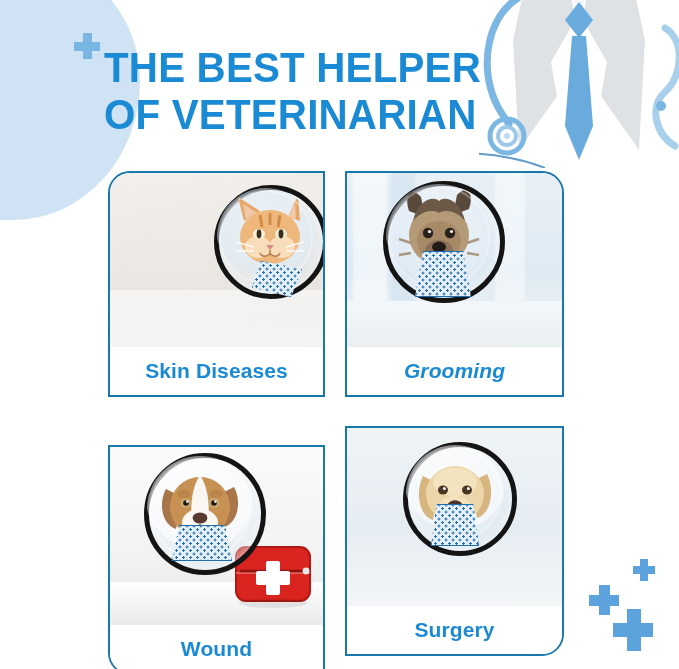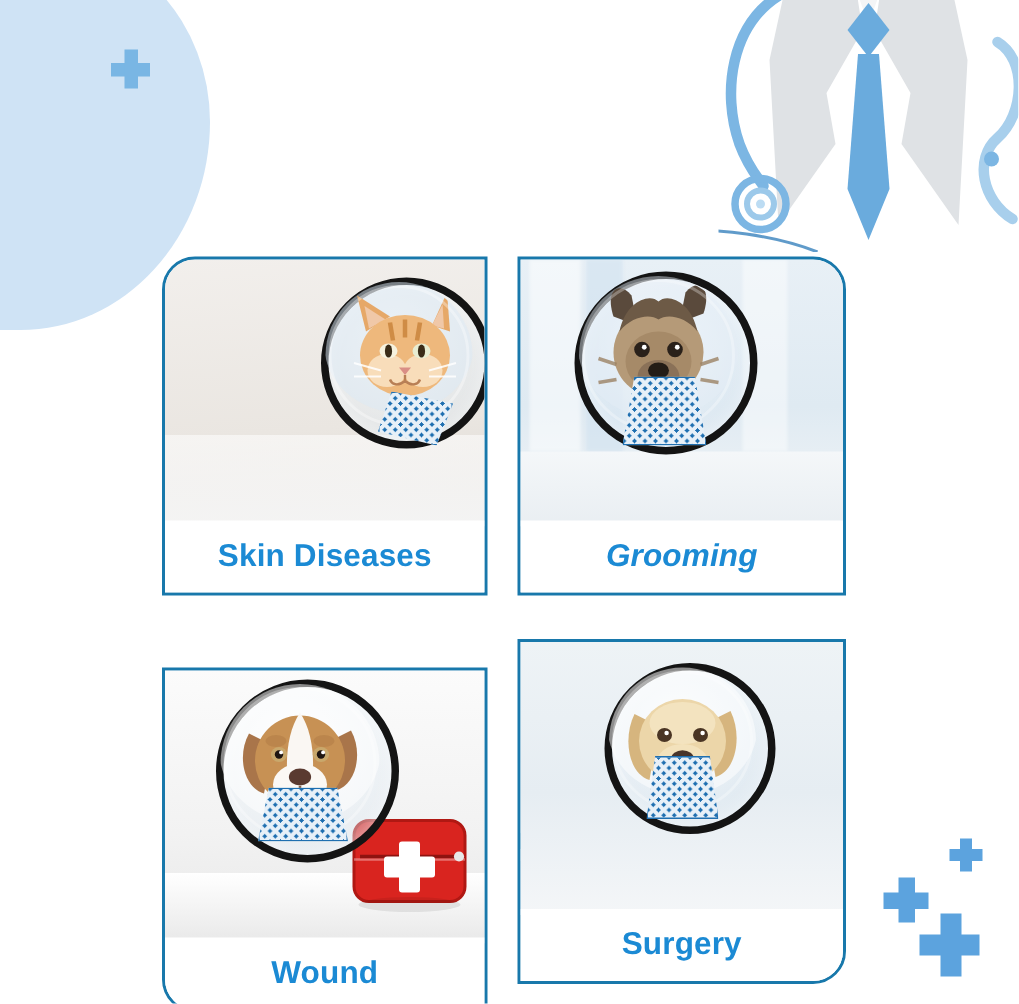--- a/index.html
+++ b/index.html
@@ -230,20 +230,24 @@
 
     <path d="M-140 176 C -80 148, 10 146, 66 168" stroke="#2b79b8" stroke-width="2" fill="none" opacity="0.75"></path>
   </svg>
 </div>
 
 <div id="header">
   <div id="title-plus">
     <span class="bar-h"></span>
       <span class="bar-v"></span>
   </div>
+  <div id="title-block">
+    <div class="title-line">THE BEST HELPER</div>
+    <div class="title-line">OF VETERINARIAN</div>
+  </div>
 </div>
 
 <div id="cards">
 
   <div class="card" id="card-0">
     <div class="card-photo">
       <div class="scene">
         <div class="scene-bg bg-studio"></div>
         <div class="floor"></div>
         <svg width="100%" height="100%" viewBox="0 0 213 178" preserveAspectRatio="xMidYMid slice">

